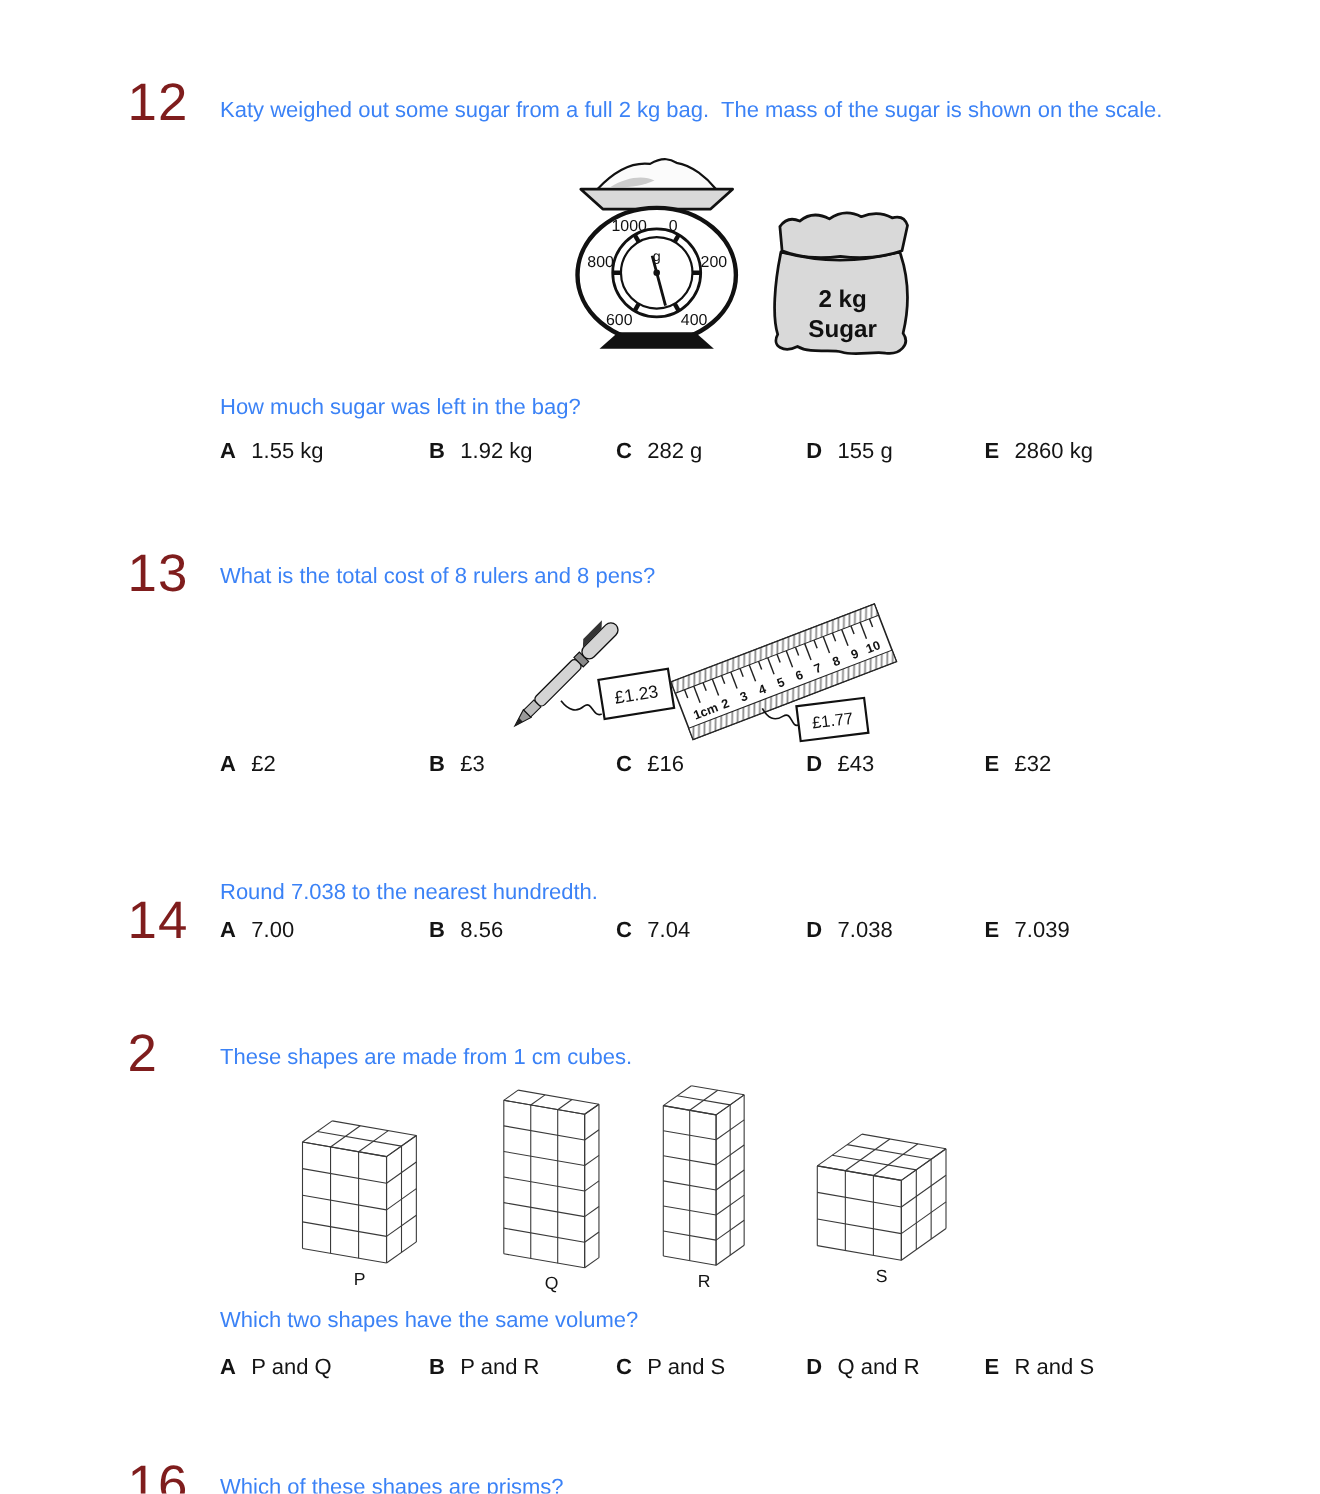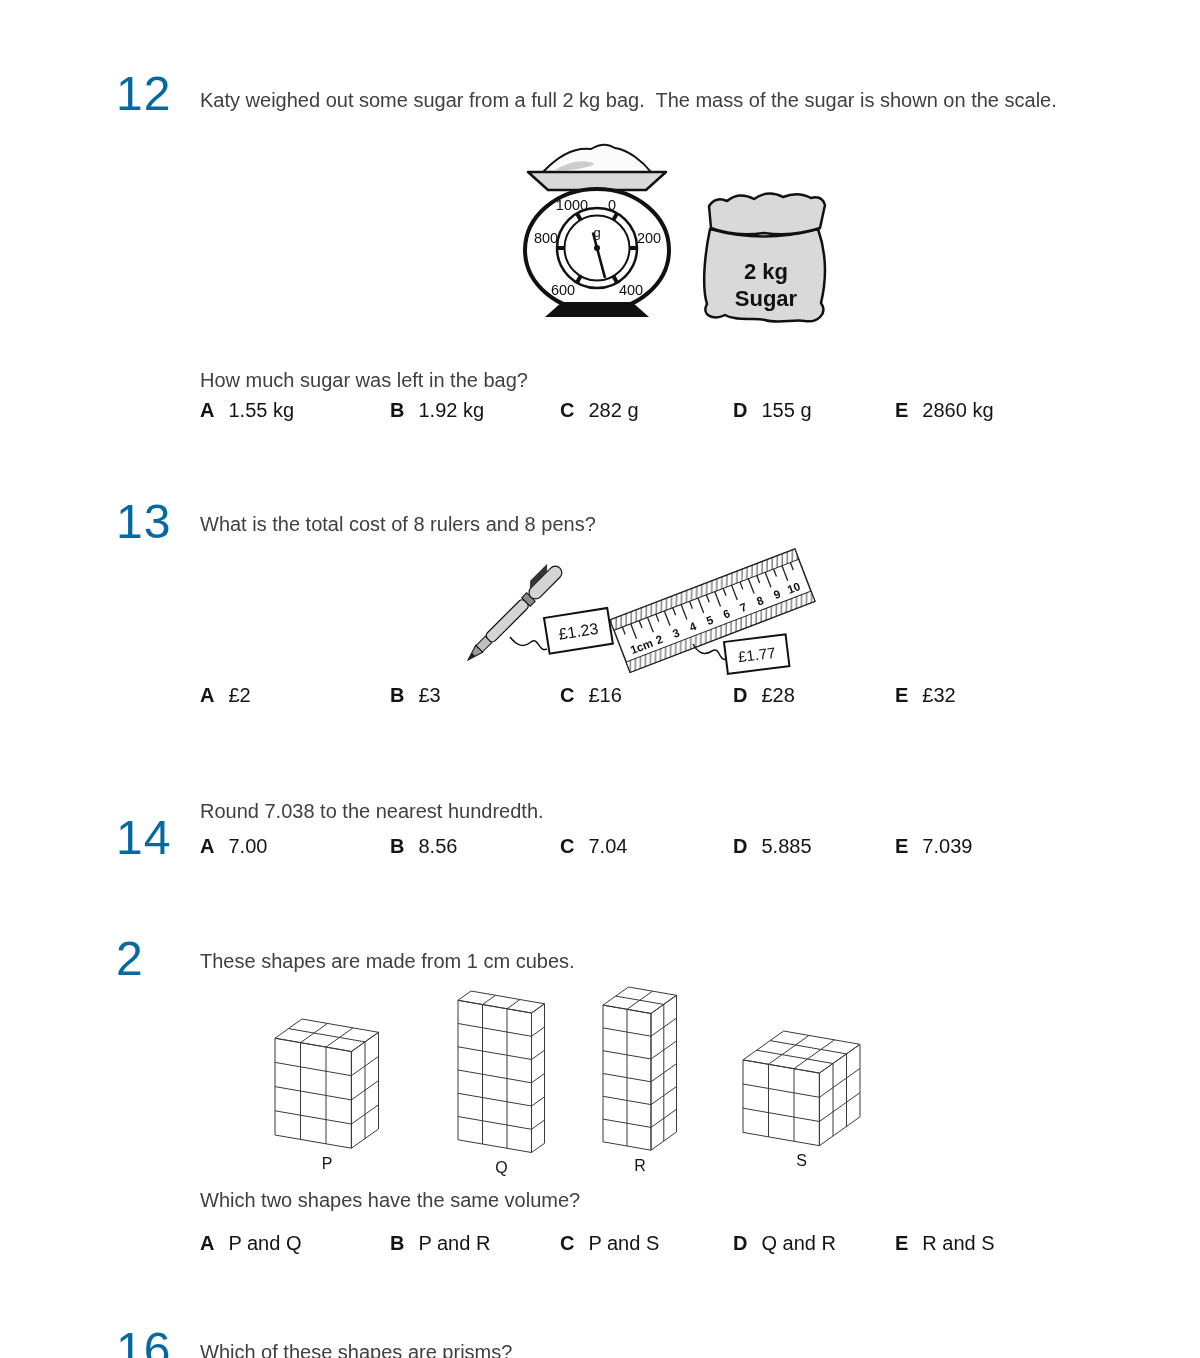--- a/index.html
+++ b/index.html
@@ -1,21 +1,21 @@
 <!DOCTYPE html>
 <html><head>
 <meta charset="utf-8">
 <title>Worksheet</title>
 <style>
   html,body{margin:0;padding:0;background:#ffffff;}
   .page{position:relative;width:1200px;height:1358px;background:#fff;overflow:hidden;
         font-family:"Liberation Sans",sans-serif;color:#141414;}
-  .qnum{position:absolute;left:116px;font-size:48px;line-height:1;color:#0369a1;
+  .qnum{position:absolute;left:116px;font-size:48px;line-height:1;color:#7f1d1d;
         font-weight:400;letter-spacing:1px;text-align:right;}
-  .prompt{position:absolute;left:200px;font-size:20px;line-height:1.25;white-space:pre;color:#404040;}
+  .prompt{position:absolute;left:200px;font-size:20px;line-height:1.25;white-space:pre;color:#3b82f6;}
   .options{position:absolute;left:200px;height:30px;width:960px;}
   .opt{position:absolute;top:0;display:flex;gap:14px;font-size:20px;white-space:pre;align-items:baseline;}
   .opt .letter{font-weight:700;}
   .pos-a{left:0px}.pos-b{left:190px}.pos-c{left:360px}.pos-d{left:533px}.pos-e{left:695px}
   .illustration{position:absolute;}
   .shape{position:absolute;display:flex;flex-direction:column;align-items:center;}
   .shape .shape-label{font-size:16px;margin-top:3px;color:#141414;}
   svg text{font-family:"Liberation Sans",sans-serif;fill:#111;}
 </style>
 </head>
@@ -66,21 +66,21 @@
         <path d="M197,89 C191,118 189,148 194,164 C188,175 200,181 212,175 C224,182 242,177 252,180
                  C264,184 282,179 292,181 C305,183 315,173 308,163 C314,138 313,112 305,89
                  C268,99 233,99 197,89 Z" fill="#d9d9d9" stroke="#111" stroke-width="2.5" stroke-linejoin="round"></path>
         <path d="M198,88 L196,66 Q203,56 214,61 Q226,51 241,59 Q255,49 270,57 Q285,51 298,58 Q309,55 312,65
                  L307,88 Q280,97 251,93 Q221,97 198,88 Z" fill="#d9d9d9" stroke="#111" stroke-width="2.5" stroke-linejoin="round"></path>
         <text x="253" y="139" font-size="22" font-weight="bold" text-anchor="middle">2 kg</text>
         <text x="253" y="166" font-size="22" font-weight="bold" text-anchor="middle">Sugar</text>
       </g>
     </svg>
 
-    <div class="prompt" style="top:368px">How much sugar was left in the bag?</div>
+    <div class="prompt" style="top:358px">How much sugar was left in the bag?</div>
     <div class="options" style="top:399px">
       <div class="opt pos-a"><span class="letter">A</span><span>1.55 kg</span></div>
       <div class="opt pos-b"><span class="letter">B</span><span>1.92 kg</span></div>
       <div class="opt pos-c"><span class="letter">C</span><span>282 g</span></div>
       <div class="opt pos-d"><span class="letter">D</span><span>155 g</span></div>
       <div class="opt pos-e"><span class="letter">E</span><span>2860 kg</span></div>
     </div>
   </section>
 
   <section>
@@ -154,33 +154,33 @@
       <g transform="translate(284,104) rotate(-7)">
         <rect x="0" y="0" width="62" height="32" fill="#fff" stroke="#111" stroke-width="2"></rect>
         <text x="31" y="22" font-size="15" text-anchor="middle">£1.77</text>
       </g>
     </svg>
 
     <div class="options" style="top:684px">
       <div class="opt pos-a"><span class="letter">A</span><span>£2</span></div>
       <div class="opt pos-b"><span class="letter">B</span><span>£3</span></div>
       <div class="opt pos-c"><span class="letter">C</span><span>£16</span></div>
-      <div class="opt pos-d"><span class="letter">D</span><span>£28</span></div>
+      <div class="opt pos-d"><span class="letter">D</span><span>£43</span></div>
       <div class="opt pos-e"><span class="letter">E</span><span>£32</span></div>
     </div>
   </section>
 
   <section>
     <div class="qnum" style="top:814px">14</div>
     <div class="prompt" style="top:799px">Round 7.038 to the nearest hundredth.</div>
     <div class="options" style="top:835px">
       <div class="opt pos-a"><span class="letter">A</span><span>7.00</span></div>
       <div class="opt pos-b"><span class="letter">B</span><span>8.56</span></div>
       <div class="opt pos-c"><span class="letter">C</span><span>7.04</span></div>
-      <div class="opt pos-d"><span class="letter">D</span><span>5.885</span></div>
+      <div class="opt pos-d"><span class="letter">D</span><span>7.038</span></div>
       <div class="opt pos-e"><span class="letter">E</span><span>7.039</span></div>
     </div>
   </section>
 
   <section>
     <div class="qnum" style="top:935px">2</div>
     <div class="prompt" style="top:949px">These shapes are made from 1 cm cubes.</div>
 
     <div class="shape" style="left: 272px; top: 1016px;">
       <svg width="110" height="136">

